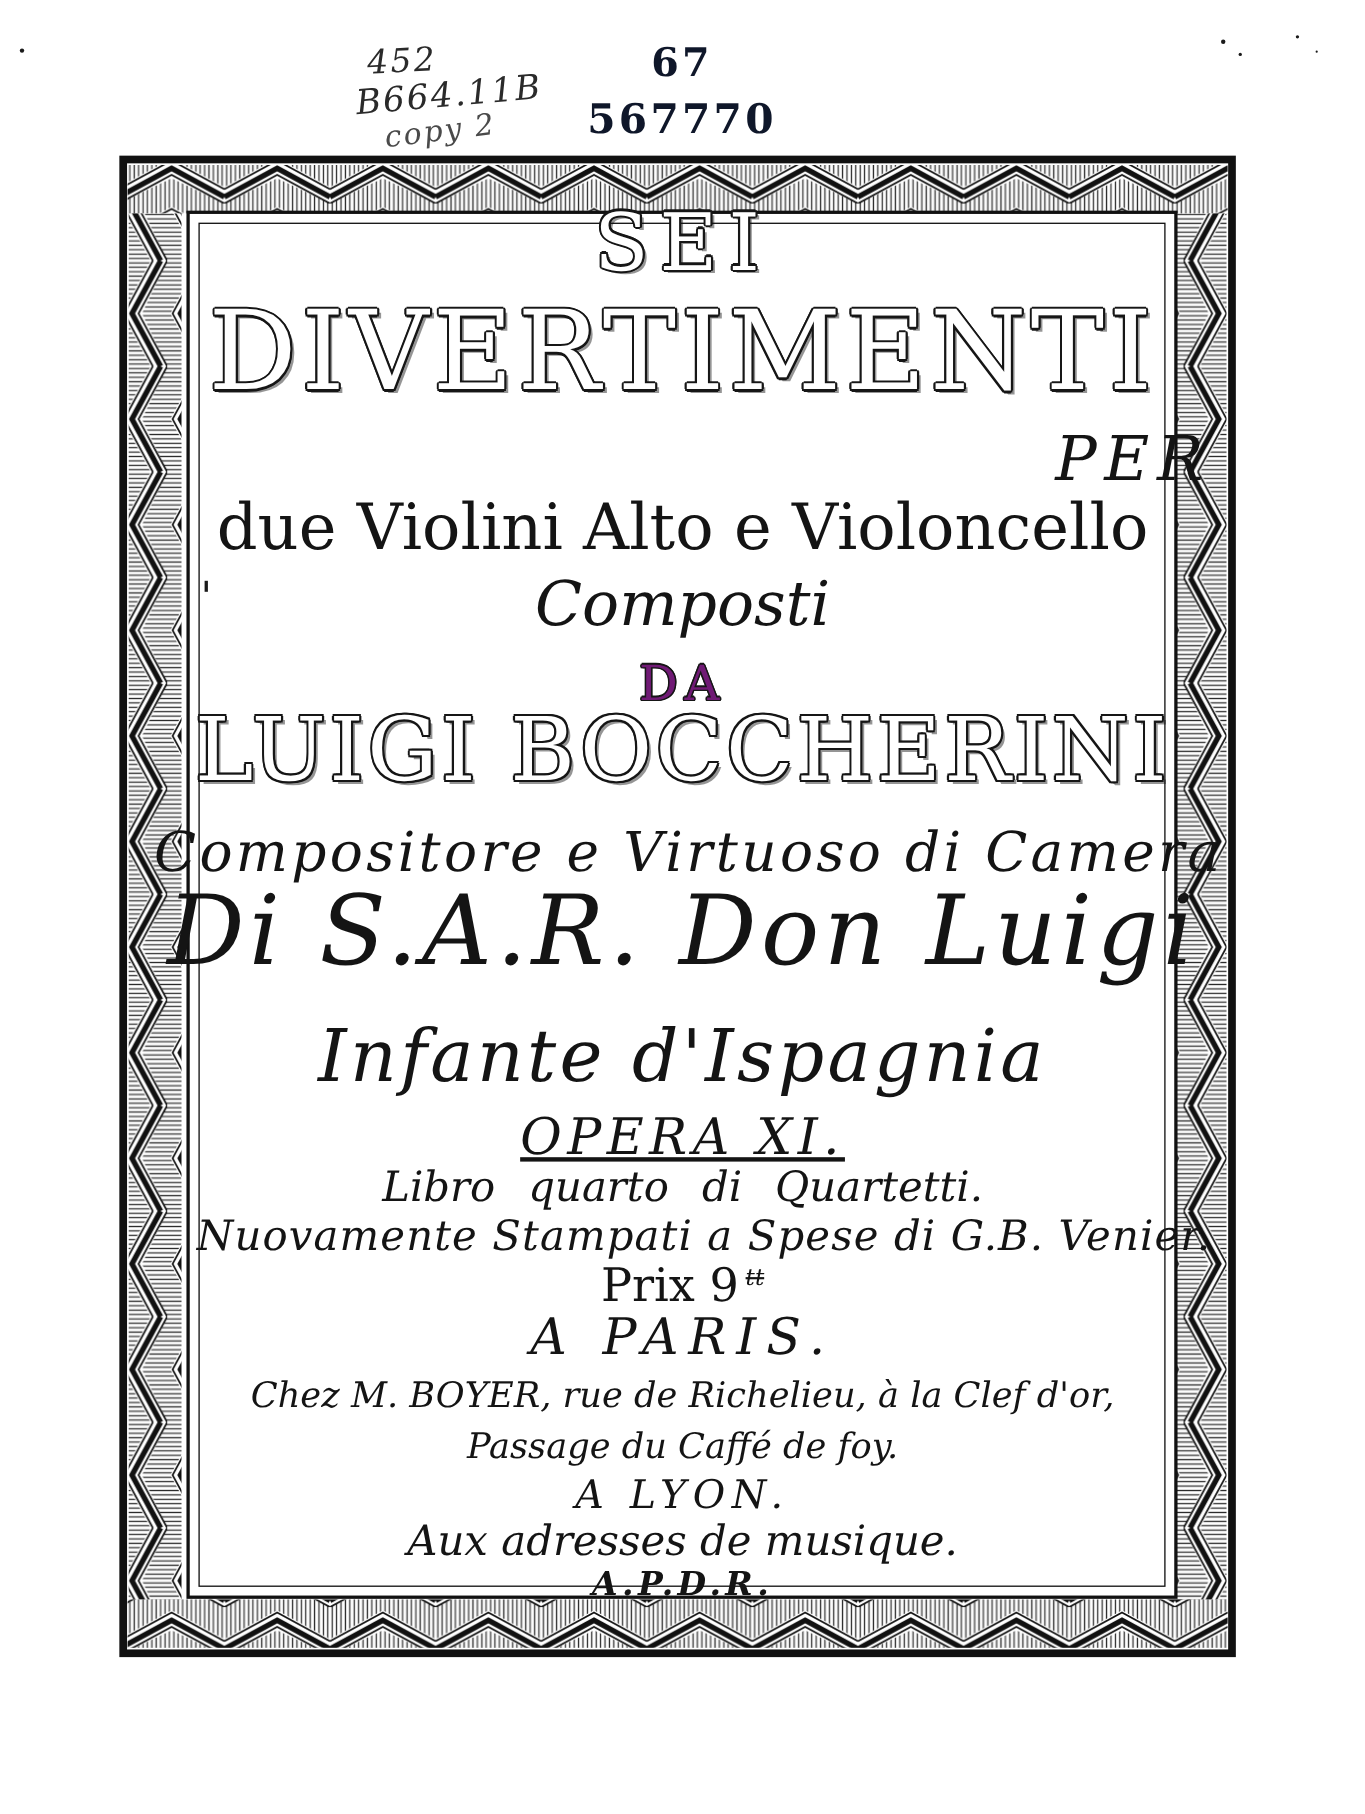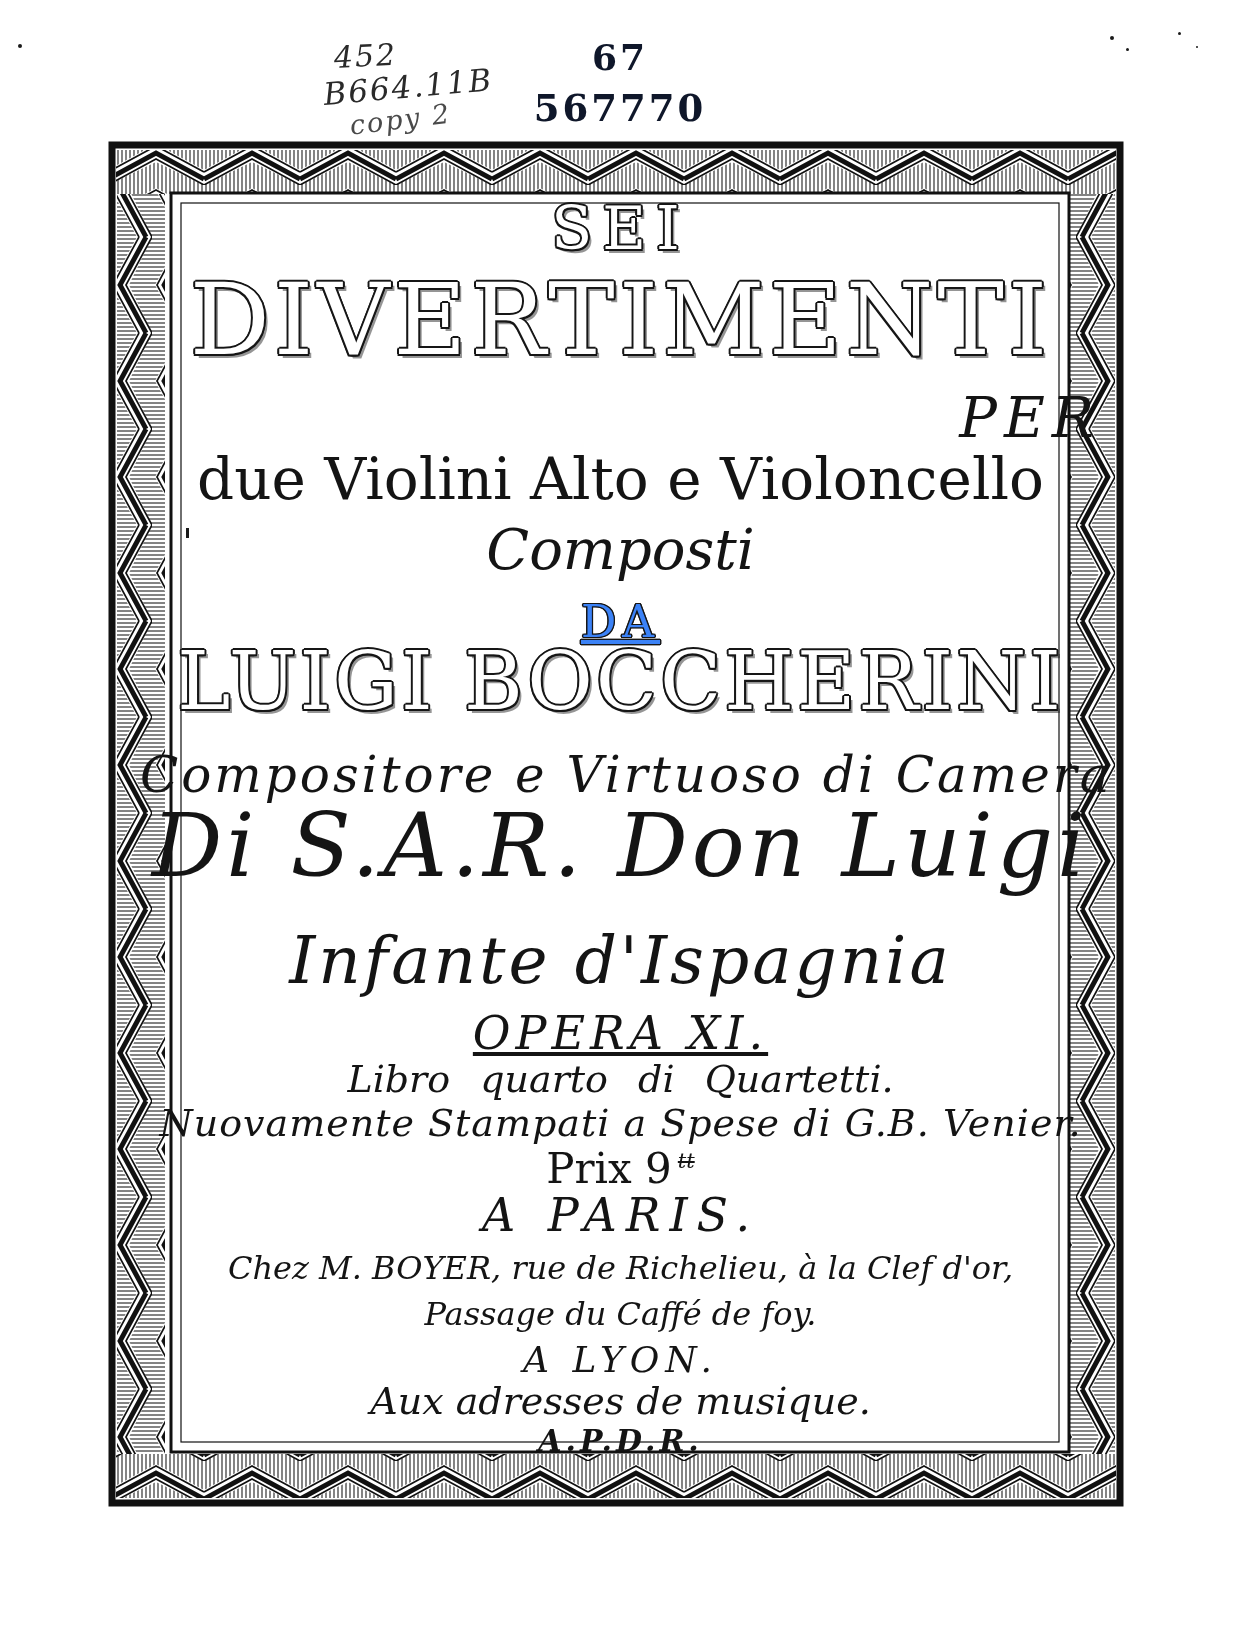--- a/index.html
+++ b/index.html
@@ -12,25 +12,24 @@
   .it{font-style:italic;}
   .engraved{
     color:#ffffff;
     text-shadow:
       2px 0 0 #161616,-2px 0 0 #161616,0 2px 0 #161616,0 -2px 0 #161616,
       1.5px 1.5px 0 #161616,-1.5px -1.5px 0 #161616,
       1.5px -1.5px 0 #161616,-1.5px 1.5px 0 #161616,
       3.5px 3.5px 0 rgba(20,20,20,.45);
   }
   .engraved-light{
-    color:#3b82f6;
+    color:#701a75;
     text-shadow:
       1.4px 0 0 #161616,-1.4px 0 0 #161616,0 1.4px 0 #161616,0 -1.4px 0 #161616,
       1px 1px 0 #161616,-1px -1px 0 #161616,1px -1px 0 #161616,-1px 1px 0 #161616;
-    text-decoration: underline;
   }
   .hw{font-style:italic;color:#2a2a2a;letter-spacing:2px;font-family:"DejaVu Serif","Liberation Serif",serif;}
   .stamp{font-weight:bold;letter-spacing:3px;color:#0f172a;}
   .lt-sup{
     font-size:.5em;vertical-align:super;text-decoration:line-through;
     font-style:italic;letter-spacing:0;margin-left:6px;
   }
   .speck{position:absolute;background:#1a1a1a;border-radius:50%;}
 </style>
 </head>
@@ -77,21 +76,21 @@
 
     <rect x="8" y="9" width="1000" height="44" fill="url(#zigH)"></rect>
     <rect x="8" y="1313" width="1000" height="44" fill="url(#zigH)"></rect>
     <rect x="9" y="53" width="48" height="1260" fill="url(#zigVL)"></rect>
     <rect x="959" y="53" width="48" height="1260" fill="url(#zigVR)"></rect>
 
     <rect x="63" y="52" width="898" height="1259" fill="#ffffff" stroke="#111" stroke-width="3"></rect>
     <rect x="73" y="62" width="878" height="1239" fill="none" stroke="#111" stroke-width="1.2"></rect>
   </svg>
 
-  <div class="line engraved" style="top:198px;font-size:60px;letter-spacing:10px;">SEI</div>
+  <div class="line engraved" style="top:184px;font-size:72px;letter-spacing:10px;">SEI</div>
 
   <div class="line engraved" style="top:270px;font-size:100px;letter-spacing:4px;">DIVERTIMENTI</div>
 
   <div class="line it" style="top:390px;font-size:56px;letter-spacing:7px;text-align:right;">PER</div>
 
   <div class="line it" style="top:522px;font-size:56px;">Composti</div>
 
   <div class="line" style="top:450px;font-size:58px;font-weight:300;">due Violini Alto e Violoncello</div>
 
   <div class="line engraved-light" style="top:600px;font-size:44px;letter-spacing:6px;">DA</div>
@@ -101,21 +100,21 @@
   <div class="line it" style="top:750px;font-size:50px;letter-spacing:3px;">Compositore e Virtuoso di Camera</div>
 
   <div class="line it" style="top:802px;font-size:88px;letter-spacing:4px;">Di S.A.R. Don Luigi</div>
 
   <div class="line it" style="top:928px;font-size:66px;letter-spacing:3px;">Infante d'Ispagnia</div>
 
   <div class="line it" style="top:1010px;font-size:46px;letter-spacing:5px;text-decoration:underline;">OPERA XI.</div>
 
   <div class="line it" style="top:1060px;font-size:38px;word-spacing:18px;">Libro quarto di Quartetti.</div>
 
-  <div class="line it" style="top:1104px;font-size:38px;letter-spacing:1px;">Nuovamente Stampati a Spese di G.B. Venier.</div>
+  <div class="line it" style="top:1104px;font-size:38px;letter-spacing:1px;text-align:right;">Nuovamente Stampati a Spese di G.B. Venier.</div>
 
   <div class="line" style="top:1148px;font-size:42px;">
     <span>Prix 9</span><span class="lt-sup">tt</span>
   </div>
 
   <div class="line" style="top:1192px;font-size:46px;letter-spacing:9px;font-style:italic;">A PARIS.</div>
 
   <div class="line it" style="top:1252px;font-size:32px;">Chez M. BOYER, rue de Richelieu, à la Clef d'or,</div>
 
   <div class="line it" style="top:1298px;font-size:32px;">Passage du Caffé de foy.</div>

